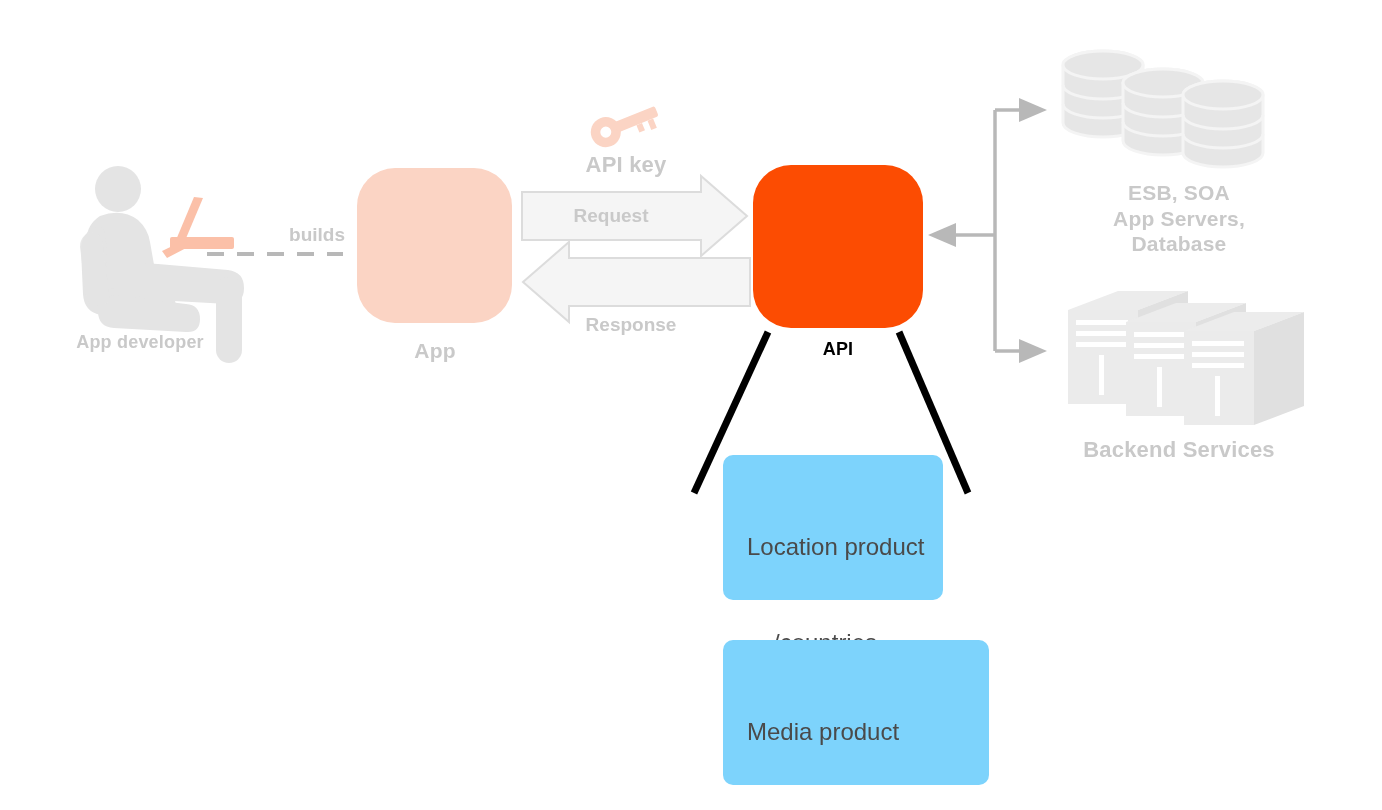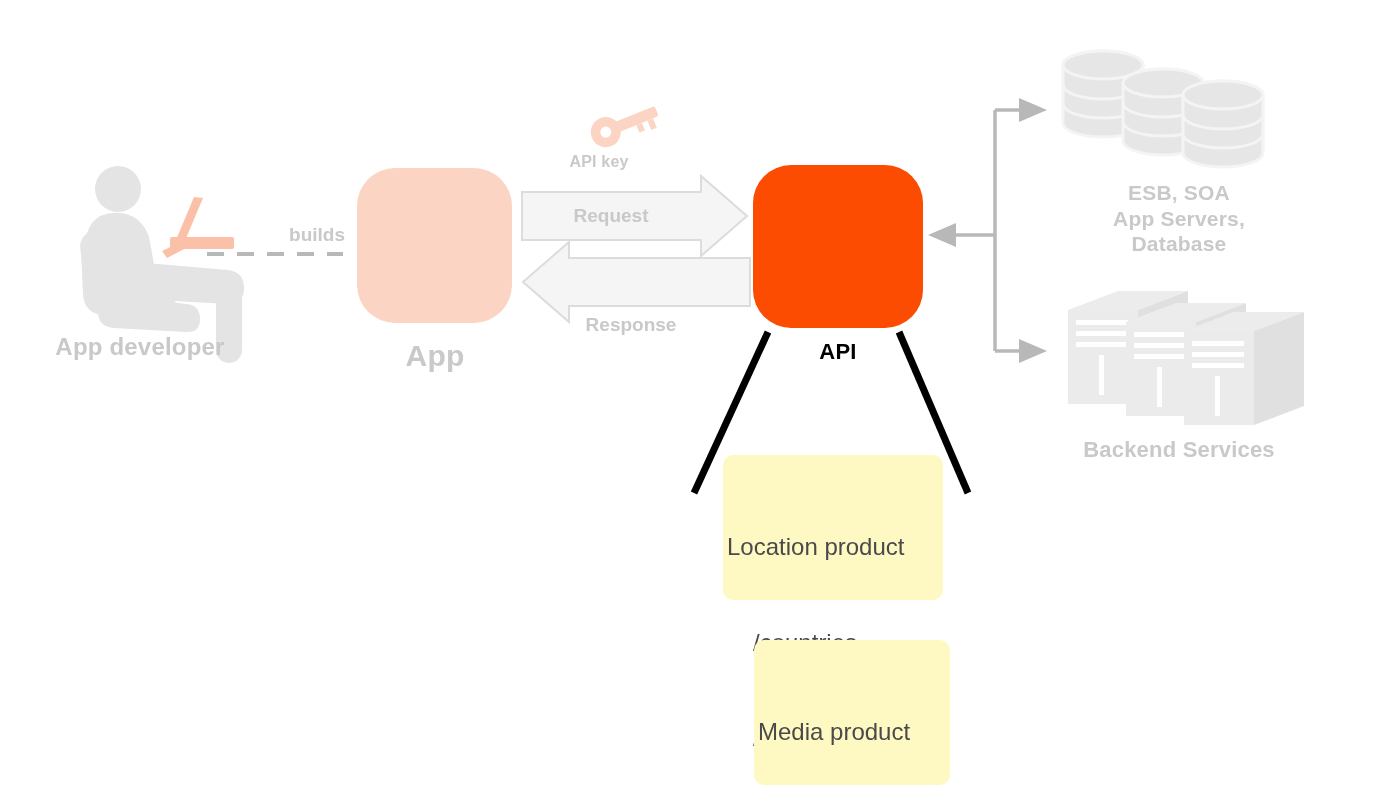--- a/index.html
+++ b/index.html
@@ -53,24 +53,24 @@
     border-radius: 38px;
   }
   .tile.app {
     background: #fbd4c4;
   }
   .tile.api {
     background: #fc4c02;
   }
   .prodbox {
     position: absolute;
-    background: #fef9c3;
+    background: #7dd3fc;
     border-radius: 10px;
     box-sizing: border-box;
-    padding: 12px 16px 14px 4px;
+    padding: 12px 16px 14px 24px;
     font-family: "Liberation Sans", sans-serif;
     color: #4a4a4a;
     font-size: 24px;
     line-height: 1.33;
     white-space: pre;
   }
   .prodbox .head {
     display: block;
   }
   .prodbox .ep {
@@ -241,47 +241,47 @@
           <rect x="1192" y="363" width="52" height="5"></rect>
           <rect x="1215" y="376" width="5" height="40"></rect>
         </g>
       </g>
     </g>
   </svg>
 
   <div class="tile app" style="left:357px; top:168px; width:155px; height:155px;"></div>
   <div class="tile api" style="left:753px; top:165px; width:170px; height:163px;"></div>
 
-  <div class="label" style="left:25px; top:332px; width:230px; font-size:24px;">App developer</div>
+  <div class="label" style="left:25px; top:332px; width:230px; font-size:18px;">App developer</div>
 
   <div class="arrowtext" style="left:205px; top:224px; width:140px;text-align:right;">builds</div>
 
-  <div class="label" style="left:362px; top:338px; width:146px; font-size:30px;">App</div>
-
-  <div class="label" style="left:514px; top:152px; width:170px; font-size:16px;">API key</div>
+  <div class="label" style="left:362px; top:338px; width:146px; font-size:21px;">App</div>
+
+  <div class="label" style="left:541px; top:152px; width:170px; font-size:22px;">API key</div>
 
   <div class="arrowtext" style="left:520px; top:205px; width:182px;">Request</div>
 
   <div class="arrowtext" style="left:540px; top:270px; width:182px;margin-top:44px;">Response</div>
 
-  <div class="label dark" style="left:768px; top:339px; width:140px; font-size:22px;">API</div>
+  <div class="label dark" style="left:768px; top:339px; width:140px; font-size:18px;">API</div>
 
   <div class="label" style="left:1068px; top:180px; width:222px; font-size:21px;">ESB, SOA
 App Servers,
 Database</div>
 
   <div class="label" style="left:1038px; top:437px; width:282px; font-size:22px;">Backend Services</div>
 
   <div class="prodbox" style="left:723px; top:455px; width:220px; height:145px;">
     <span class="head">Location product</span>
     <span class="ep">/countries</span>
     <span class="ep">/cities</span>
     
   </div>
 
-  <div class="prodbox" style="left:723px; top:640px; width:196px; height:145px;margin-left:31px;">
+  <div class="prodbox" style="left:723px; top:640px; width:266px; height:145px;">
     <span class="head">Media product</span>
     
     
     
   </div>
 
 </div>
 
 </body></html>

